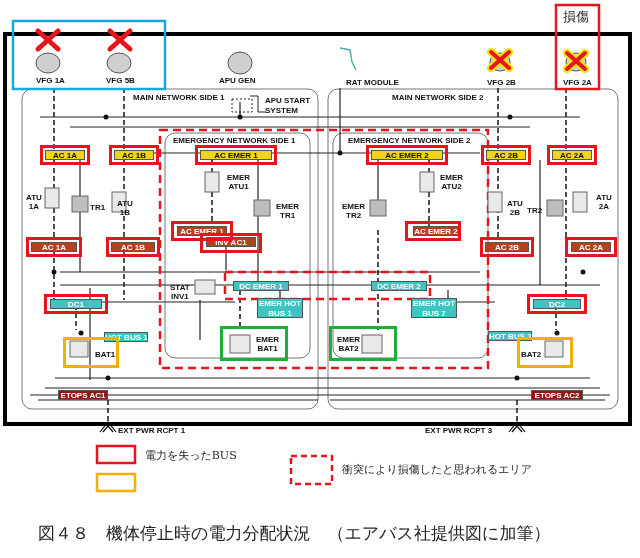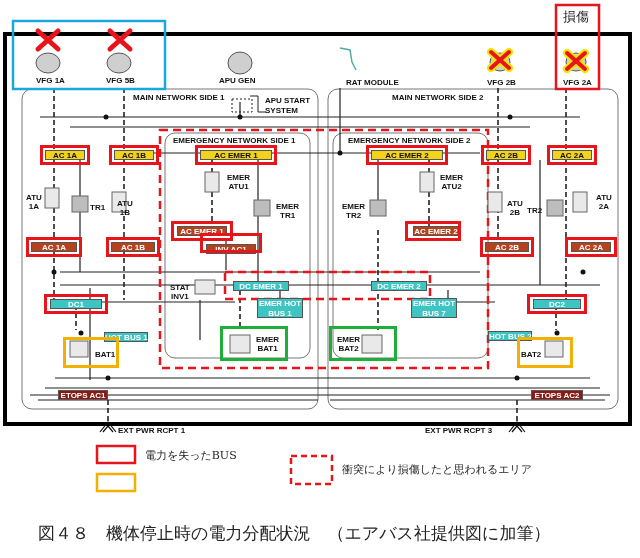--- a/index.html
+++ b/index.html
@@ -218,21 +218,21 @@
   <div class="lbl center" style="left:276px;top:202px;"><span>EMER</span><br><span>TR1</span></div>
   <div class="lbl center" style="left:342px;top:202px;"><span>EMER</span><br><span>TR2</span></div>
   <div class="lbl center" style="left:440px;top:173px;"><span>EMER</span><br><span>ATU2</span></div>
   <div class="lbl center" style="left:507px;top:199px;"><span>ATU</span><br><span>2B</span></div>
   <div class="lbl" style="left:527px;top:206px;">TR2</div>
   <div class="lbl center" style="left:596px;top:193px;"><span>ATU</span><br><span>2A</span></div>
 
   <div class="bus acx" style="left:31px;top:242px;width:46px;">AC 1A</div>
   <div class="bus acx" style="left:111px;top:242px;width:44px;">AC 1B</div>
   <div class="bus acx" style="left:177px;top:226px;width:50px;">AC EMER 1</div>
-  <div class="bus acx" style="left:206px;top:237px;width:50px;margin-top:7px;">INV AC1</div>
+  <div class="bus acx" style="left:206px;top:237px;width:50px;">INV AC1</div>
   <div class="bus acx" style="left:413px;top:226px;width:46px;">AC EMER 2</div>
   <div class="bus acx" style="left:485px;top:242px;width:44px;">AC 2B</div>
   <div class="bus acx" style="left:571px;top:242px;width:40px;">AC 2A</div>
   <div class="redbox" style="left:26px;top:237px;width:56px;height:20px;"></div>
   <div class="redbox" style="left:106px;top:237px;width:54px;height:20px;"></div>
   <div class="redbox" style="left:171px;top:221px;width:62px;height:20px;"></div>
   <div class="redbox" style="left:200px;top:233px;width:62px;height:20px;"></div>
   <div class="redbox" style="left:405px;top:221px;width:56px;height:20px;"></div>
   <div class="redbox" style="left:480px;top:237px;width:54px;height:20px;"></div>
   <div class="redbox" style="left:565px;top:237px;width:52px;height:20px;"></div>

